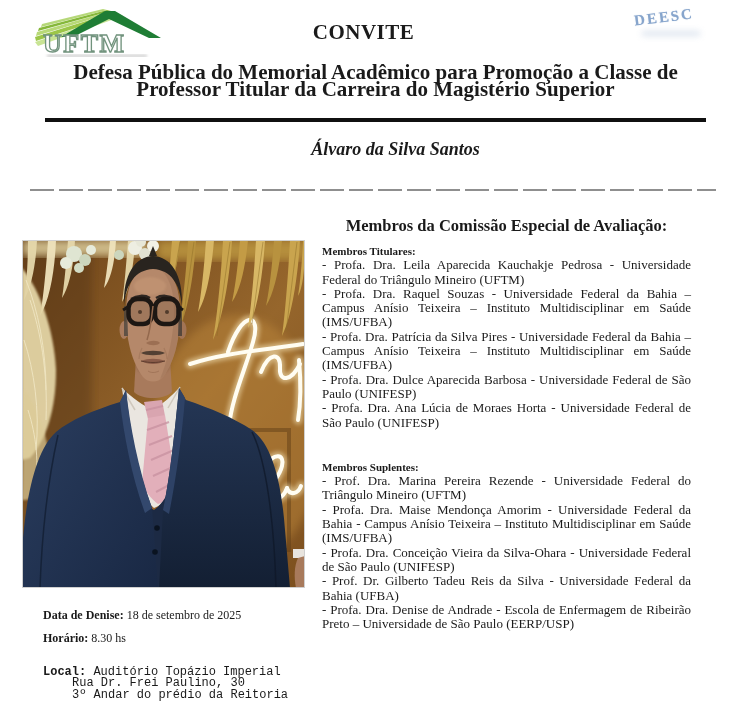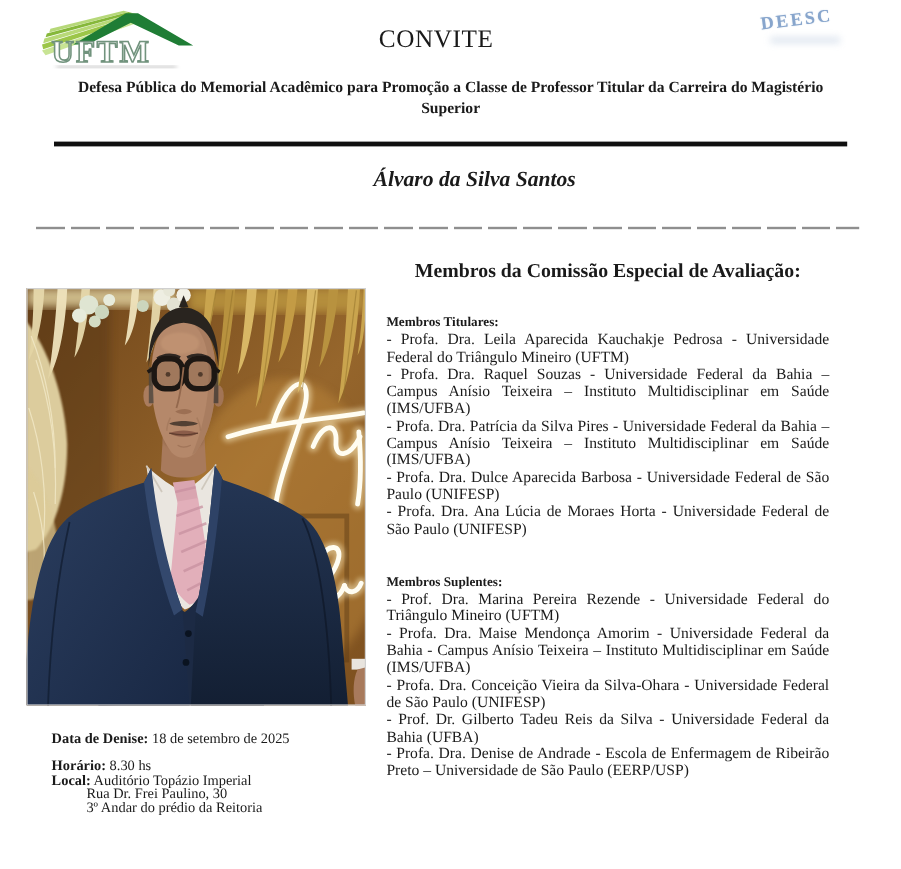--- a/index.html
+++ b/index.html
@@ -3,47 +3,47 @@
 <meta charset="utf-8">
 <style>
   html,body{margin:0;padding:0;background:#ffffff;}
   .page{
     position:relative;width:751px;height:724px;background:#fff;overflow:hidden;
     font-family:"Liberation Serif","DejaVu Serif",serif;color:#1a1a1a;
   }
   
   .logo{position:absolute;left:35px;top:5px;}
   .doc-title{position:absolute;left:0;top:20px;width:727px;text-align:center;
-    font-size:21px;font-weight:normal;letter-spacing:.5px;}
+    font-size:21px;font-weight:bold;letter-spacing:.5px;}
   .stamp{position:absolute;left:634px;top:9px;color:#7b9cc7;font-weight:bold;
     font-size:15px;letter-spacing:2px;transform:rotate(-7deg);opacity:.9;
     text-shadow:0 0 1px rgba(123,156,199,.55);}
   .stamp-smudge{position:absolute;left:642px;top:31px;width:58px;height:5px;
     background:#a9bdd6;filter:blur(3px);opacity:.4;}
   .subtitle{position:absolute;left:40px;top:64px;width:671px;text-align:center;
-    font-weight:bold;font-size:13px;line-height:17px;}
+    font-weight:bold;font-size:21px;line-height:17px;}
   .rule-thick{position:absolute;left:45px;top:118px;width:661px;height:4px;background:#101010;}
   .name{position:absolute;left:40px;top:139px;width:711px;text-align:center;
     font-size:18px;font-weight:bold;font-style:italic;}
   .rule-dashed{position:absolute;left:30px;top:189px;width:686px;height:2px;
     background:repeating-linear-gradient(to right,#8f8f8f 0 24px,transparent 24px 29px);}
   
   .committee{position:absolute;left:322px;top:216px;width:369px;}
   .committee-heading{text-align:center;font-size:16.5px;font-weight:bold;
-    line-height:20px;margin:0 0 26px 0;}
+    line-height:20px;margin:0 0 8px 0;}
   .group-label{font-weight:bold;font-size:11px;line-height:14.3px;}
   .member{font-size:13px;line-height:14.3px;text-align:justify;}
   .suplentes{margin-top:30px;}
   
   .photo{position:absolute;left:22px;top:240px;width:283px;height:348px;}
   
   .details{position:absolute;left:43px;top:609px;font-size:12px;line-height:12px;}
   .dlabel{font-weight:bold;}
   .row-time{margin-top:11px;}
-  .row-local{margin-top:0;}
+  .row-local{margin-top:22px;font-family:Liberation Mono, monospace;}
   .local-line{margin-left:29px;line-height:11.5px;}
 </style>
 </head>
 <body>
 
 <div class="page">
 
   <svg class="logo" width="130" height="52" viewBox="0 0 130 52">
     <defs>
         <filter id="lb">

